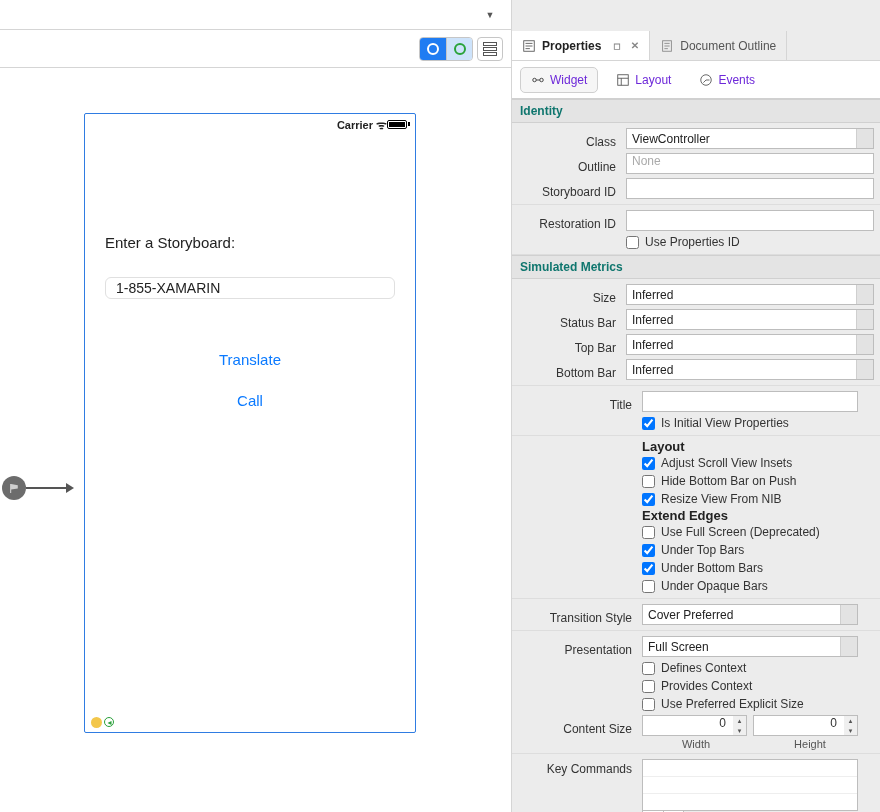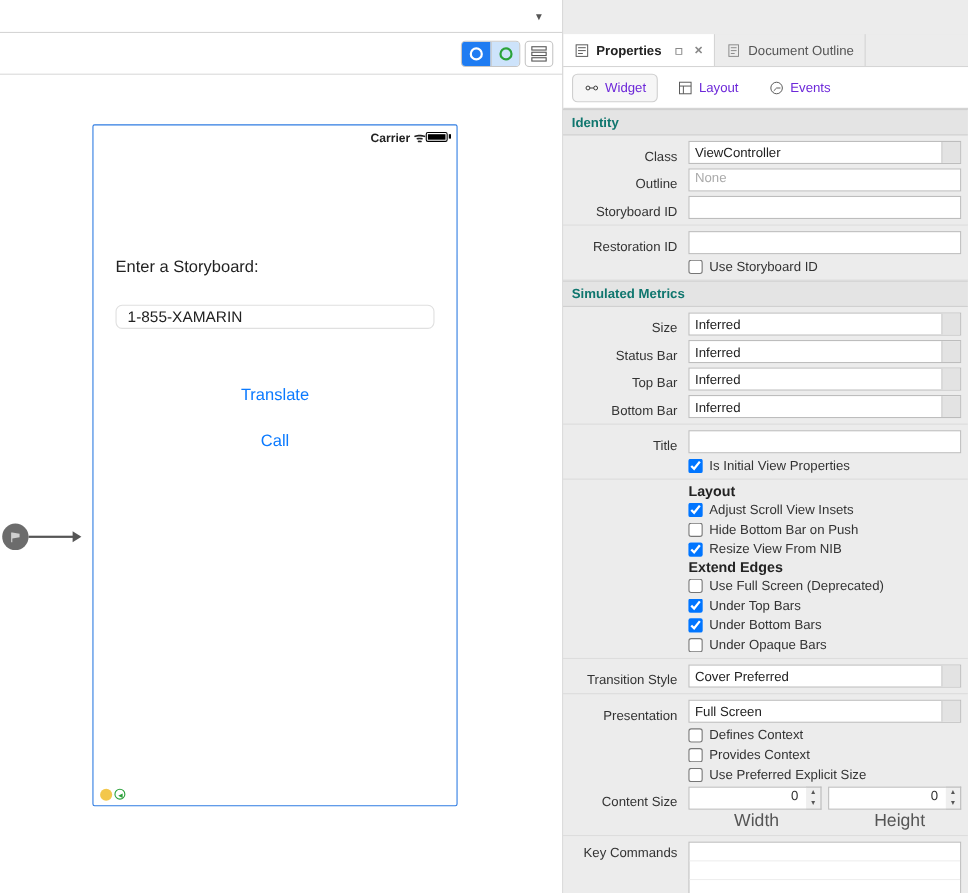--- a/index.html
+++ b/index.html
@@ -268,39 +268,39 @@
   }
   .select .caret { position: absolute; right: 4px; top: 3px; font-size: 8px; color: #555; line-height: 7px; }
   .check {
     display: flex; align-items: center; gap: 6px;
     font-size: 12px; color: #333;
     height: 18px;
   }
   .check input { width: 13px; height: 13px; margin: 0; }
   .bold { font-weight: 600; }
   .group-block { padding: 3px 0; border-bottom: 1px solid #ddd; }
-  .indent-block { border-bottom: 1px solid #ddd; padding: 3px 0; }
+  .indent-block { border-bottom: 1px solid #ddd; padding: 3px 16px; }
   .indent-check { margin-left: 114px; }
 
   .content-size {
     display: flex; gap: 6px;
     flex: 1;
   }
   .stepper-input {
     position: relative; height: 21px; flex: 1;
   }
   .stepper-input .text-input { padding-right: 20px; text-align: right; }
   .stepper {
     position: absolute; right: 0; top: 0; bottom: 0; width: 14px;
     border: 1px solid #bdbdbd; border-left: none; background: #efefef;
     display: flex; flex-direction: column;
   }
   .stepper span { flex: 1; font-size: 7px; line-height: 9px; text-align: center; color: #555; }
   .sublabels {
-    display: flex; gap: 6px; margin-left: 114px; font-size: 16px; color: #555;
+    display: flex; gap: 6px; margin-left: 114px; font-size: 11px; color: #555;
   }
   .sublabels span { flex: 1; text-align: center; }
   .kc-tbl {
     border: 1px solid #bdbdbd;
     background: #fff;
     height: 52px;
   }
   .kc-tbl .kc-row { height: 17px; border-bottom: 1px solid #eee; }
   .kc-btns {
     display: flex;
@@ -446,21 +446,21 @@
       <div class="group-block">
         <div class="row">
           <div class="lbl">Restoration ID</div>
           <div class="ctl">
               <div class="text-input"></div>
             </div>
         </div>
         <div class="indent-check">
             <label class="check">
               <input type="checkbox" style="">
-              <span>Use Storyboard ID</span>
+              <span>Use Properties ID</span>
             </label>
           </div>
       </div>
 
       <div class="section-header">Simulated Metrics</div>
       <div class="group-block">
         <div class="row">
           <div class="lbl">Size</div>
           <div class="ctl">
               <div class="select">

